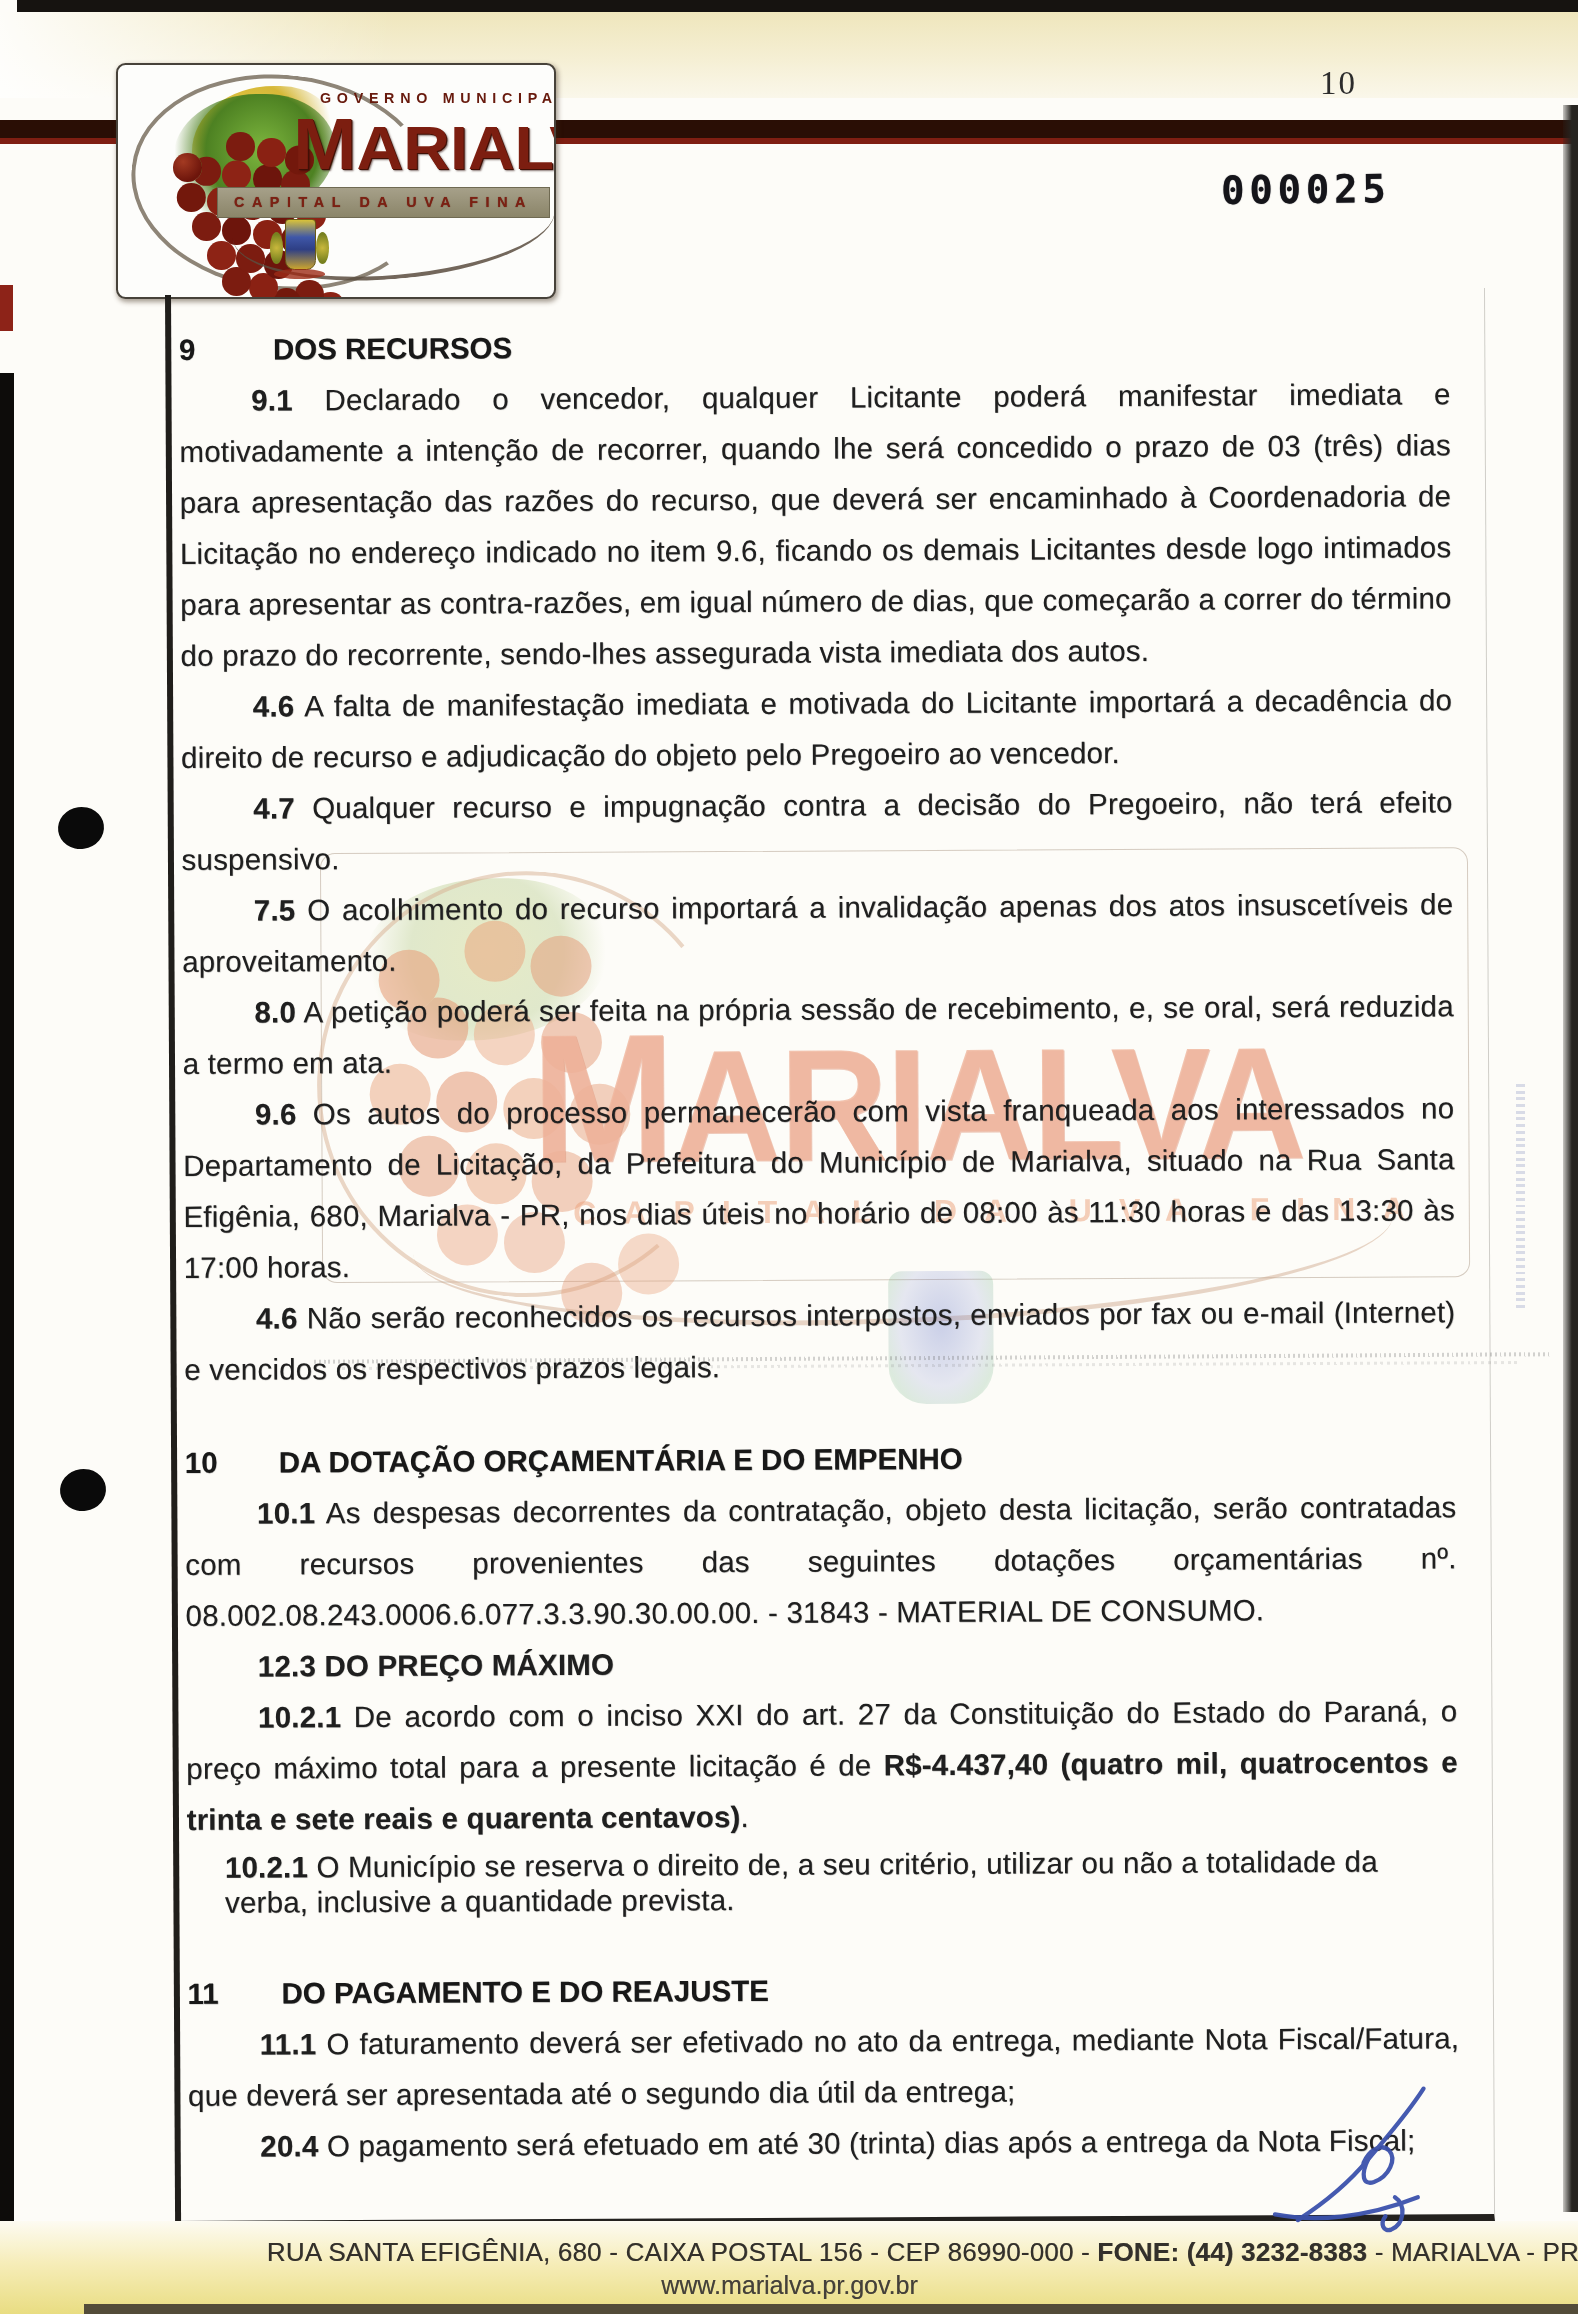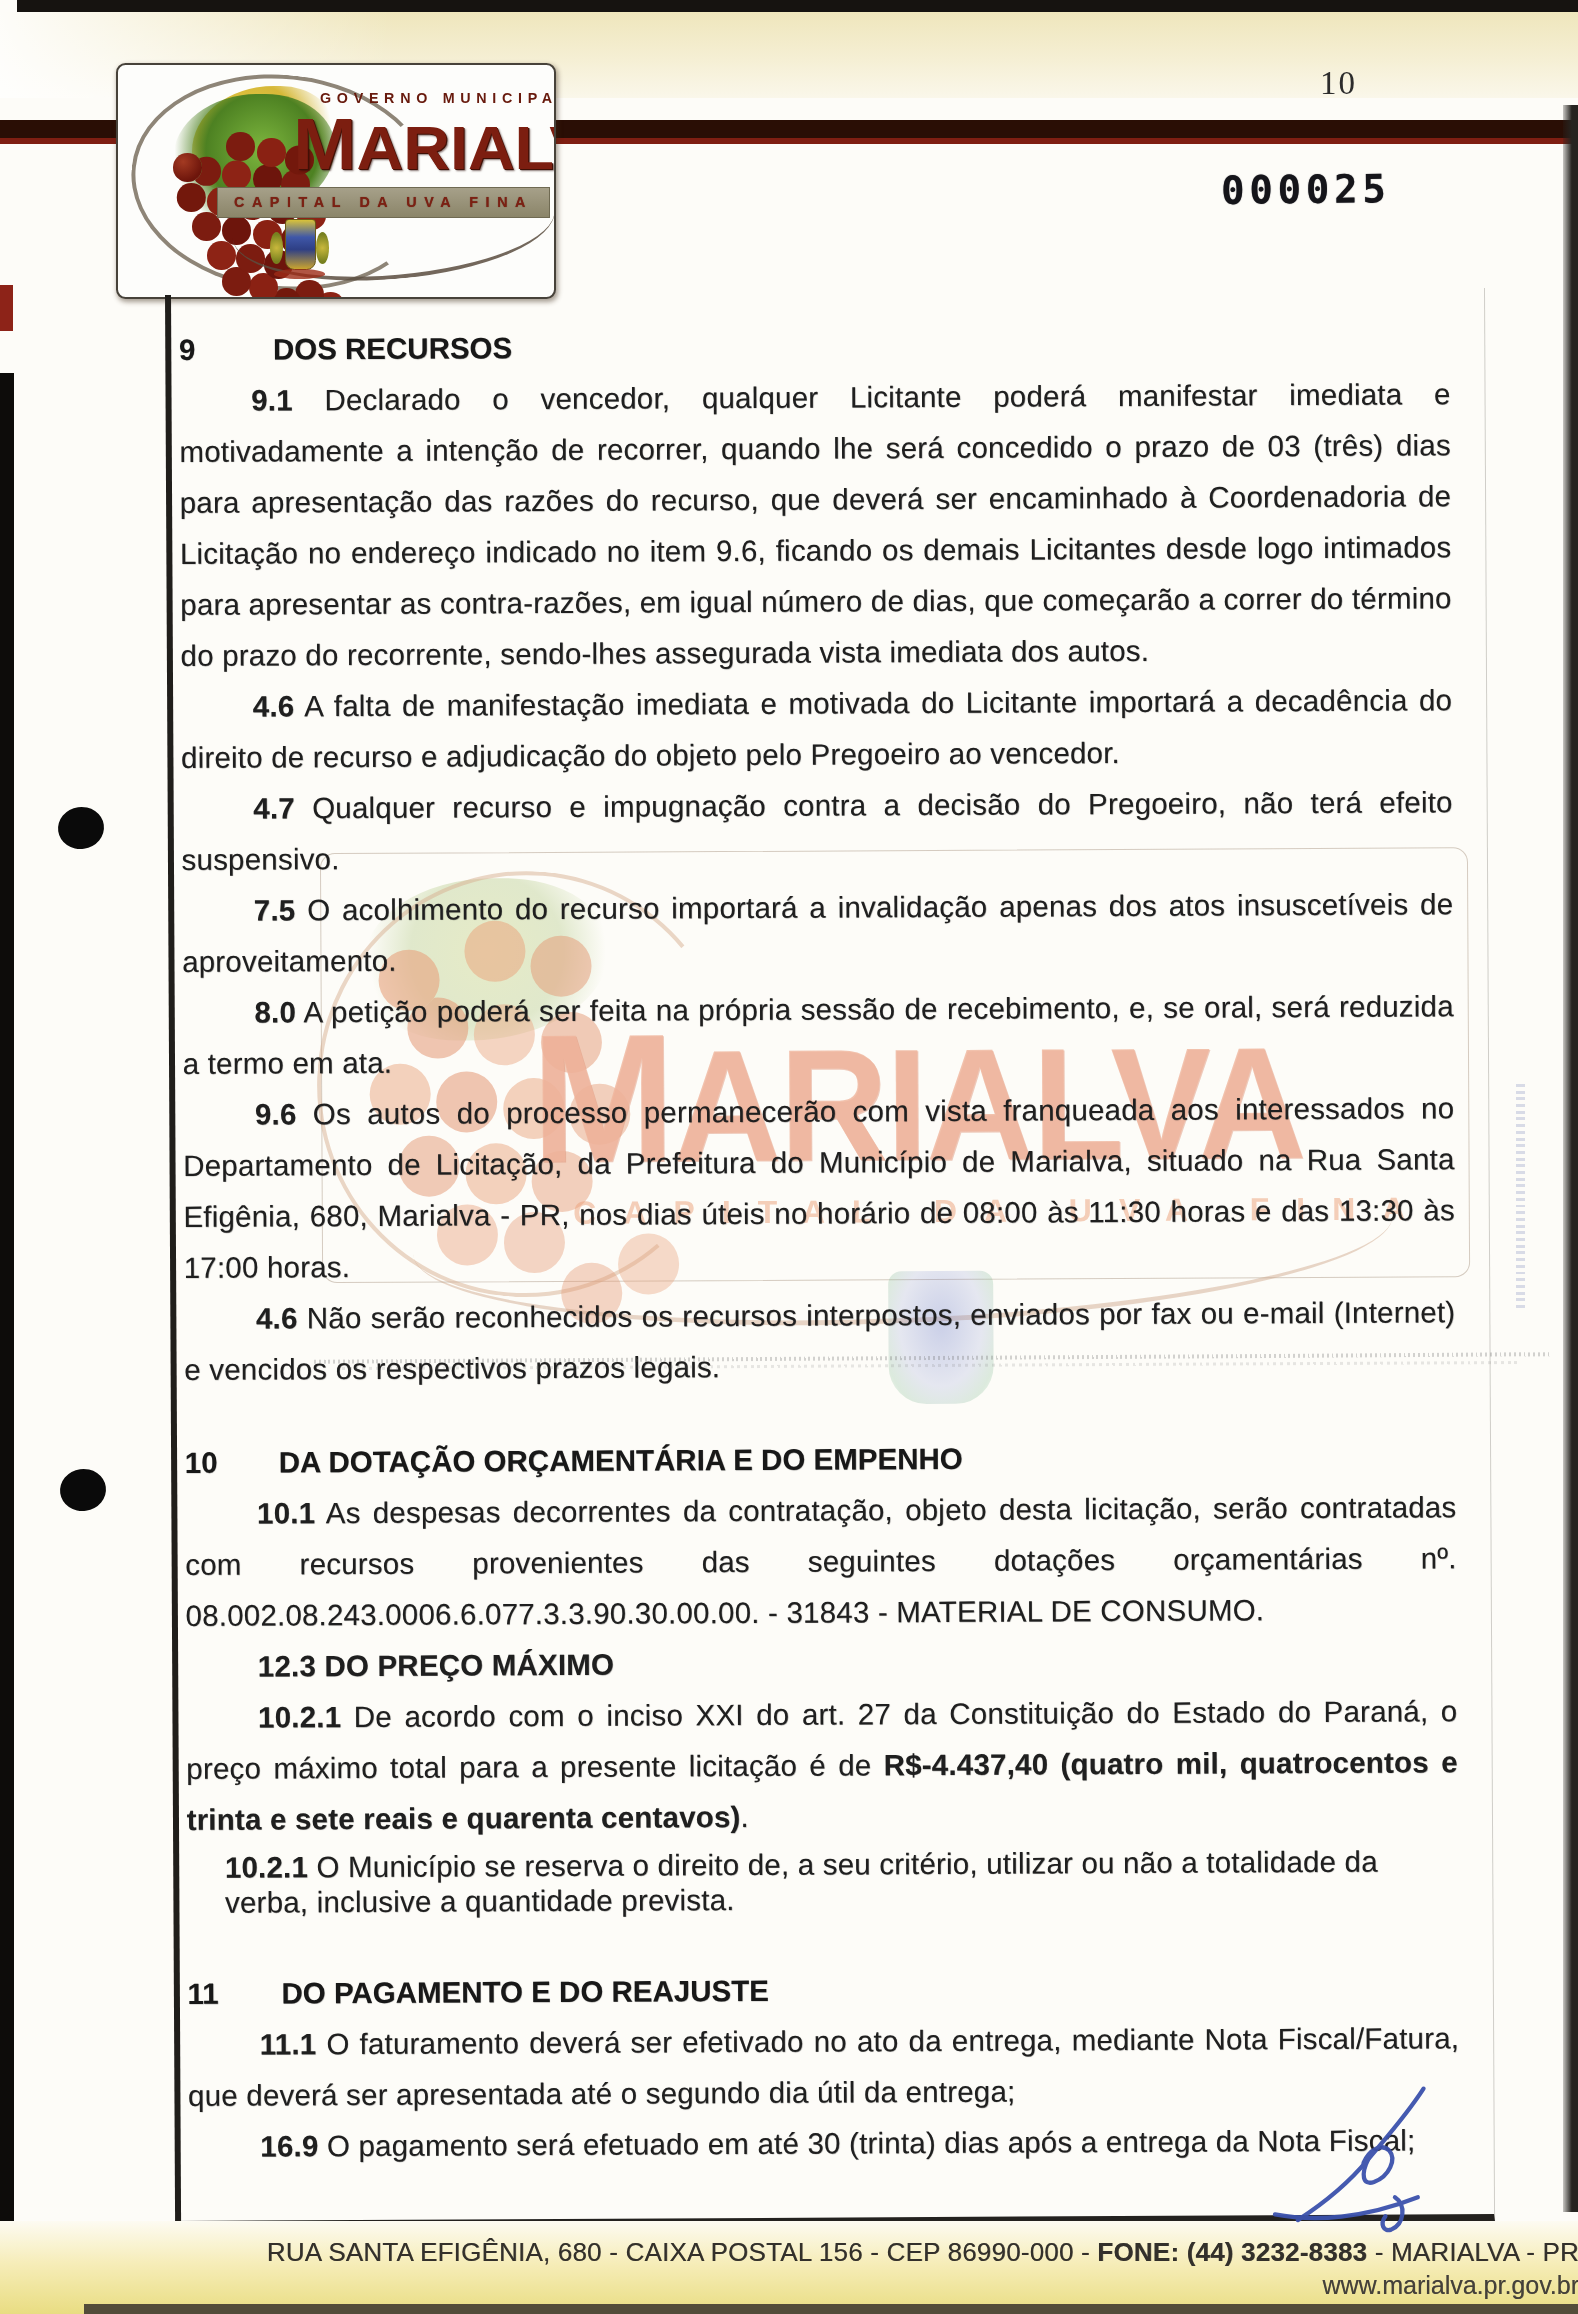--- a/index.html
+++ b/index.html
@@ -135,21 +135,21 @@
 
   
   .signature{left:1254px;top:2081px;width:200px;height:162px;z-index:3;}
 
   
   .footer{left:0;top:2221px;width:1579px;height:93px;
     background:linear-gradient(180deg,#fdfbf2 0%,#f6edb9 45%,#e9dd82 100%);}
   .footer-line1{left:0;top:2237px;width:1579px;text-align:right;font-size:26px;
     color:#33302b;text-shadow:0.4px 0.4px 0.6px rgba(40,38,32,.55);letter-spacing:0.2px;}
   .footer-line1 b{font-weight:700;}
-  .footer-line2{left:0;top:2271px;width:1579px;text-align:right;font-size:25px;
+  .footer-line2{left:0;top:2271px;width:1579px;text-align:center;font-size:25px;
     color:#44403a;text-shadow:0.3px 0.3px 0.5px rgba(40,38,32,.5);}
   .bottom-strip{left:84px;top:2304px;width:1495px;height:10.5px;background:#453f33;opacity:.92;}
 </style>
 </head>
 <body>
 
 <div class="abs top-strip"></div>
 <div class="abs cream"></div>
 <div class="abs cream-fade"></div>
 <div class="abs band"></div>
@@ -220,21 +220,21 @@
     <p class="doc"><b>10.2.1</b> <span>De acordo com o inciso XXI do art. 27 da Constituição do Estado do Paraná, o preço máximo total para a presente licitação é de </span><b>R$-4.437,40 (quatro mil, quatrocentos e trinta e sete reais e quarenta centavos)</b><span>.</span></p>
 
     <p class="doc tight"><b>10.2.1</b> <span>O Município se reserva o direito de, a seu critério, utilizar ou não a totalidade da verba, inclusive a quantidade prevista.</span></p>
 
     <div class="sec-head gap-before-sm">
       <span class="sec-num">11</span>
       <span>DO PAGAMENTO E DO REAJUSTE</span>
     </div>
 
     <p class="doc"><b>11.1</b> <span>O faturamento deverá ser efetivado no ato da entrega, mediante Nota Fiscal/Fatura, que deverá ser apresentada até o segundo dia útil da entrega;</span></p>
-    <p class="doc"><b>16.9</b> <span>O pagamento será efetuado em até 30 (trinta) dias após a entrega da Nota Fiscal;</span></p>
+    <p class="doc"><b>20.4</b> <span>O pagamento será efetuado em até 30 (trinta) dias após a entrega da Nota Fiscal;</span></p>
 
   </div>
 </div>
 
 <div class="abs microtext"></div>
 <div class="abs microtext2"></div>
 <div class="abs ghost-vstrip"></div>
 
 <svg class="abs signature" viewBox="0 0 210 170">
   <g fill="none" stroke="#3c52ad" stroke-width="4.5" stroke-linecap="round" opacity="0.95">

